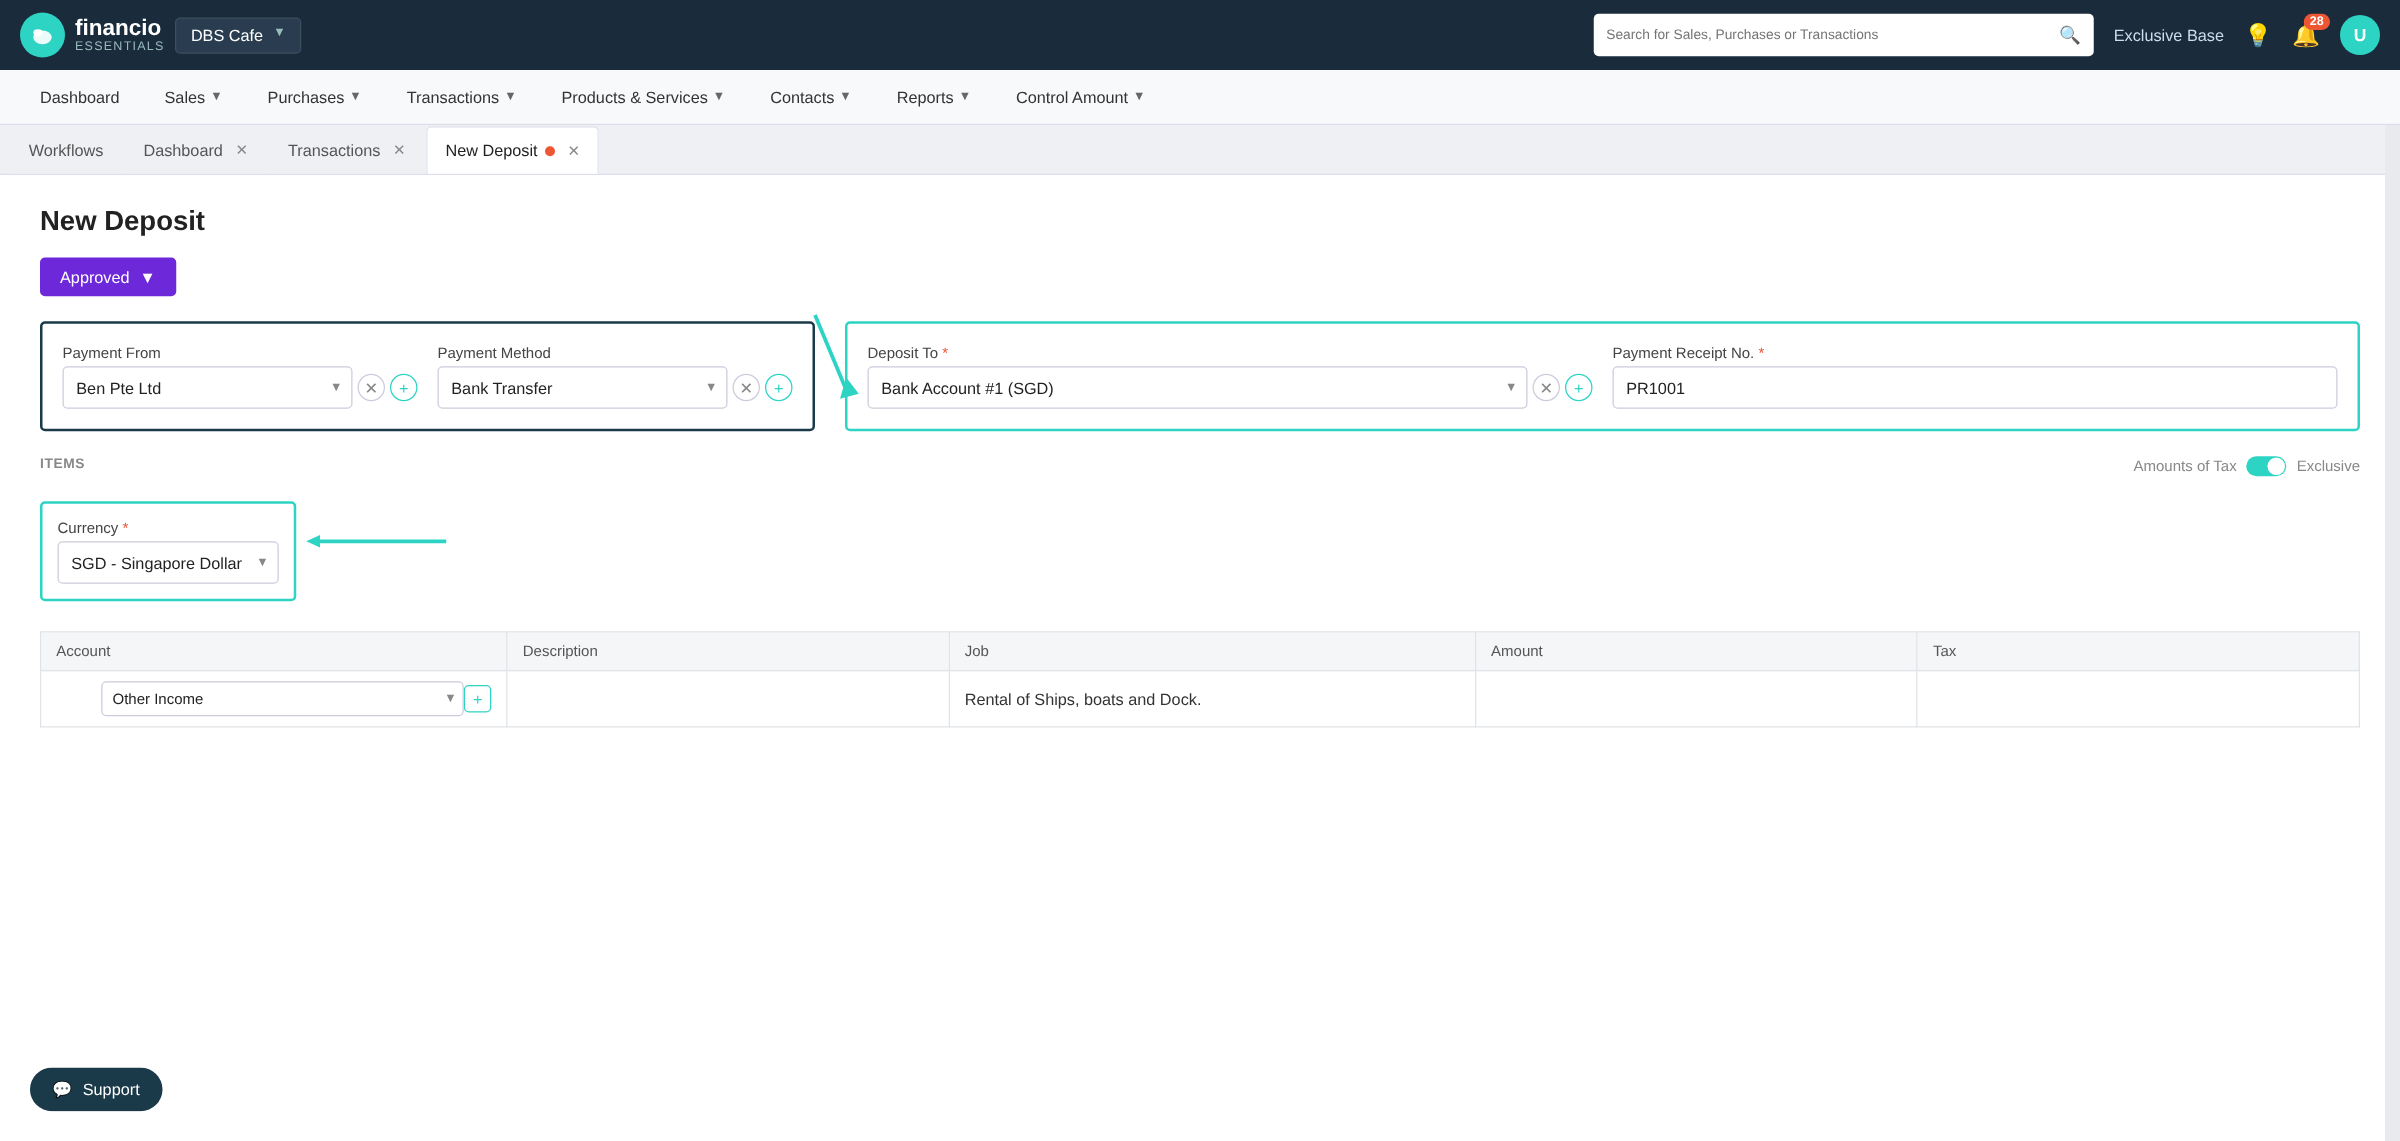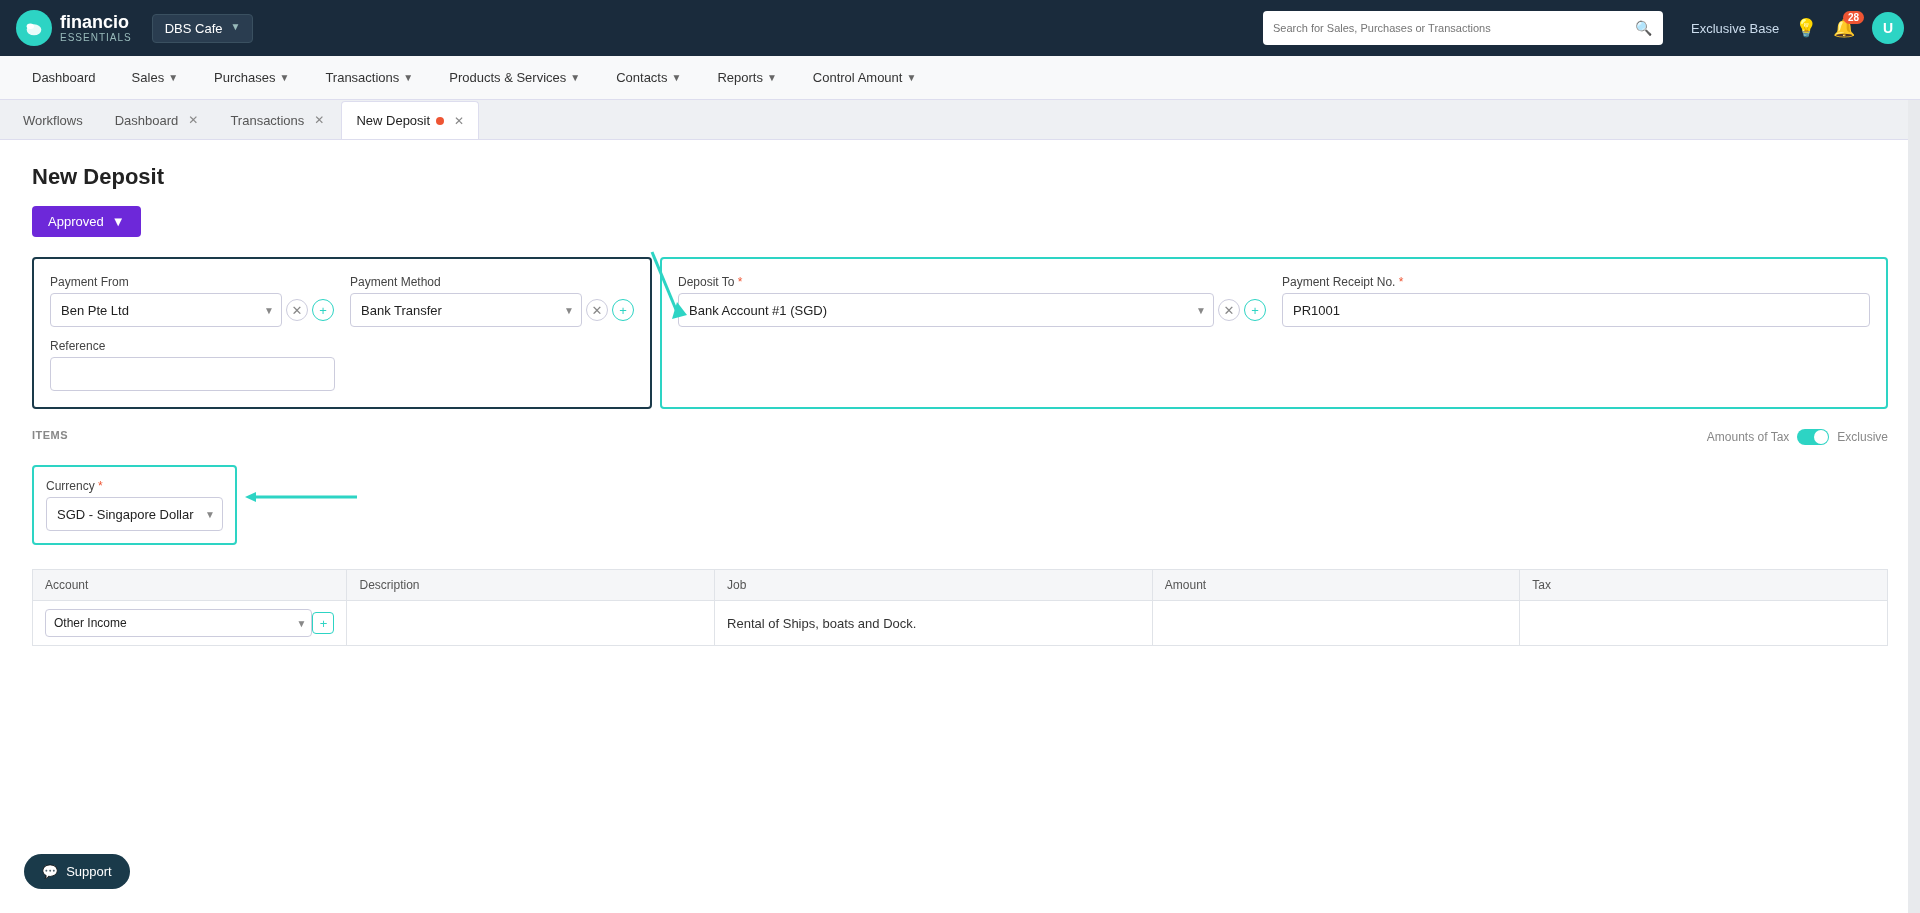--- a/index.html
+++ b/index.html
@@ -5,21 +5,20 @@
     * { box-sizing: border-box; margin: 0; padding: 0; }
     body { font-family: -apple-system, BlinkMacSystemFont, 'Segoe UI', sans-serif; font-size: 13px; background: #f0f2f5; }
 
     
     .top-nav {
       background: #1a2b3c;
       display: flex;
       align-items: center;
       height: 56px;
       padding: 0 16px;
-      gap: 12px;
     }
     .logo-area {
       display: flex;
       align-items: center;
       gap: 8px;
       margin-right: 8px;
     }
     .logo-icon {
       width: 36px; height: 36px;
       background: #2dd4c4;
@@ -167,21 +166,21 @@
       font-weight: 600;
       color: #888;
       letter-spacing: 0.5px;
       margin-bottom: 12px;
       text-transform: uppercase;
     }
 
     
     .deposit-info-row {
       display: flex;
-      gap: 0;
+      gap: 16px;
       margin-bottom: 20px;
     }
 
     .left-panel {
       border: 2px solid #1a3a4a;
       border-radius: 4px;
       padding: 16px;
       display: flex;
       flex-direction: column;
       gap: 12px;
@@ -341,20 +340,21 @@
       border: 1px solid #e0e3e8;
       padding: 8px 12px;
       font-size: 13px;
       color: #333;
     }
 
     .account-cell {
       display: flex;
       align-items: center;
       gap: 0;
+      margin-left: 36px;
     }
     .account-select-wrapper {
       position: relative;
       flex: 1;
     }
     .account-select-wrapper select {
       width: 100%;
       appearance: none;
       border: 1px solid #ccd;
       border-radius: 4px;
@@ -524,24 +524,20 @@
               <div class="select-wrapper">
                 <select>
                   <option>Bank Transfer</option>
                 </select>
                 <span class="caret-down">▼</span>
               </div>
               <button class="field-btn clear">✕</button>
               <button class="field-btn add">+</button>
             </div>
           </div>
-        </div>
-        <div class="form-group">
-          <label class="form-label">Reference</label>
-          <input type="text" class="text-input" style="max-width: 285px;">
         </div>
       </div>
 
       <div class="right-panel">
         <div class="right-fields-row">
           <div class="form-group">
             <label class="form-label">
               <span>Deposit To</span>
               <span class="required"> *</span>
             </label>

